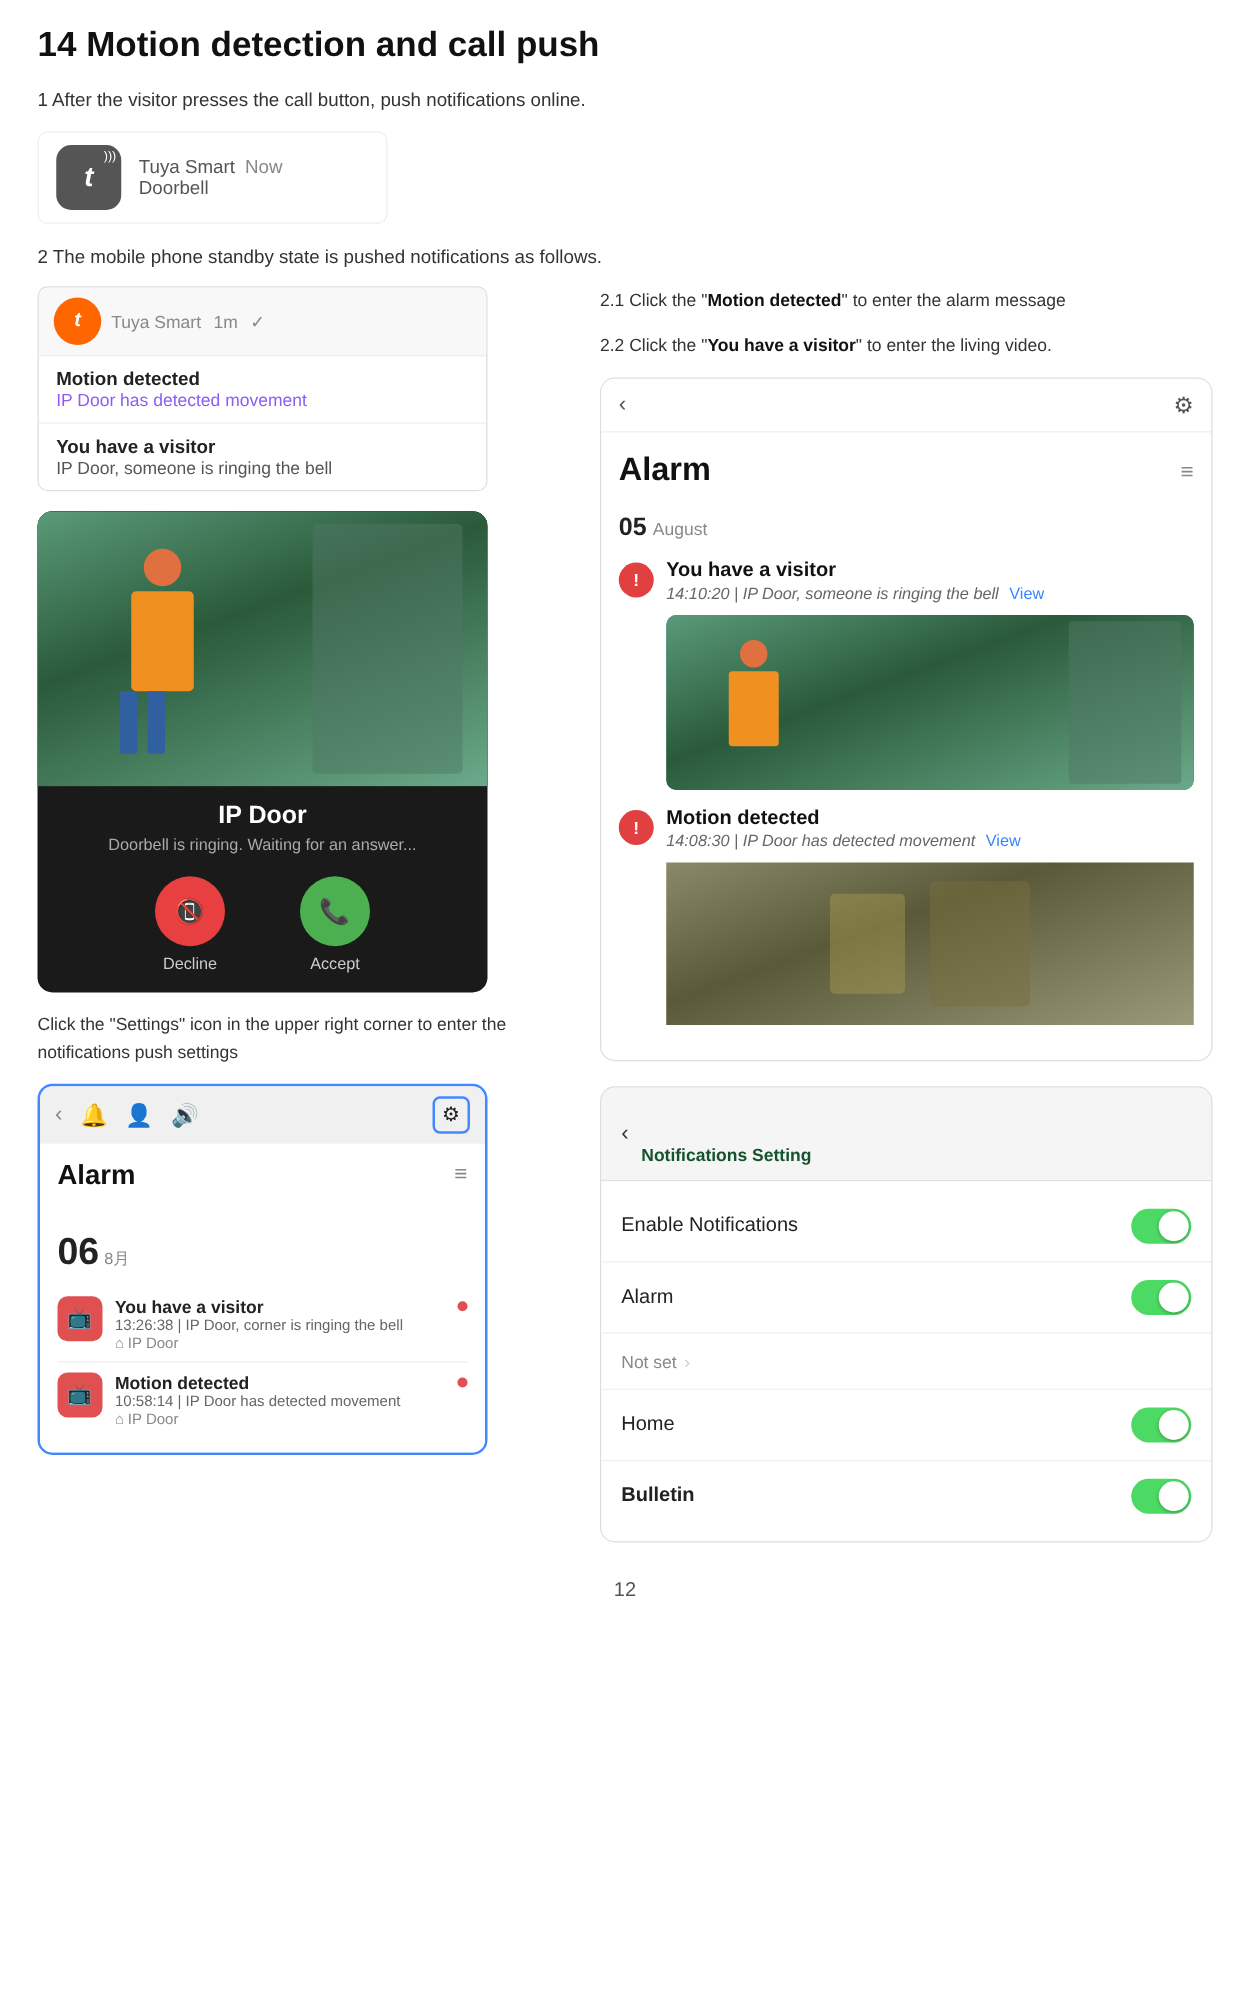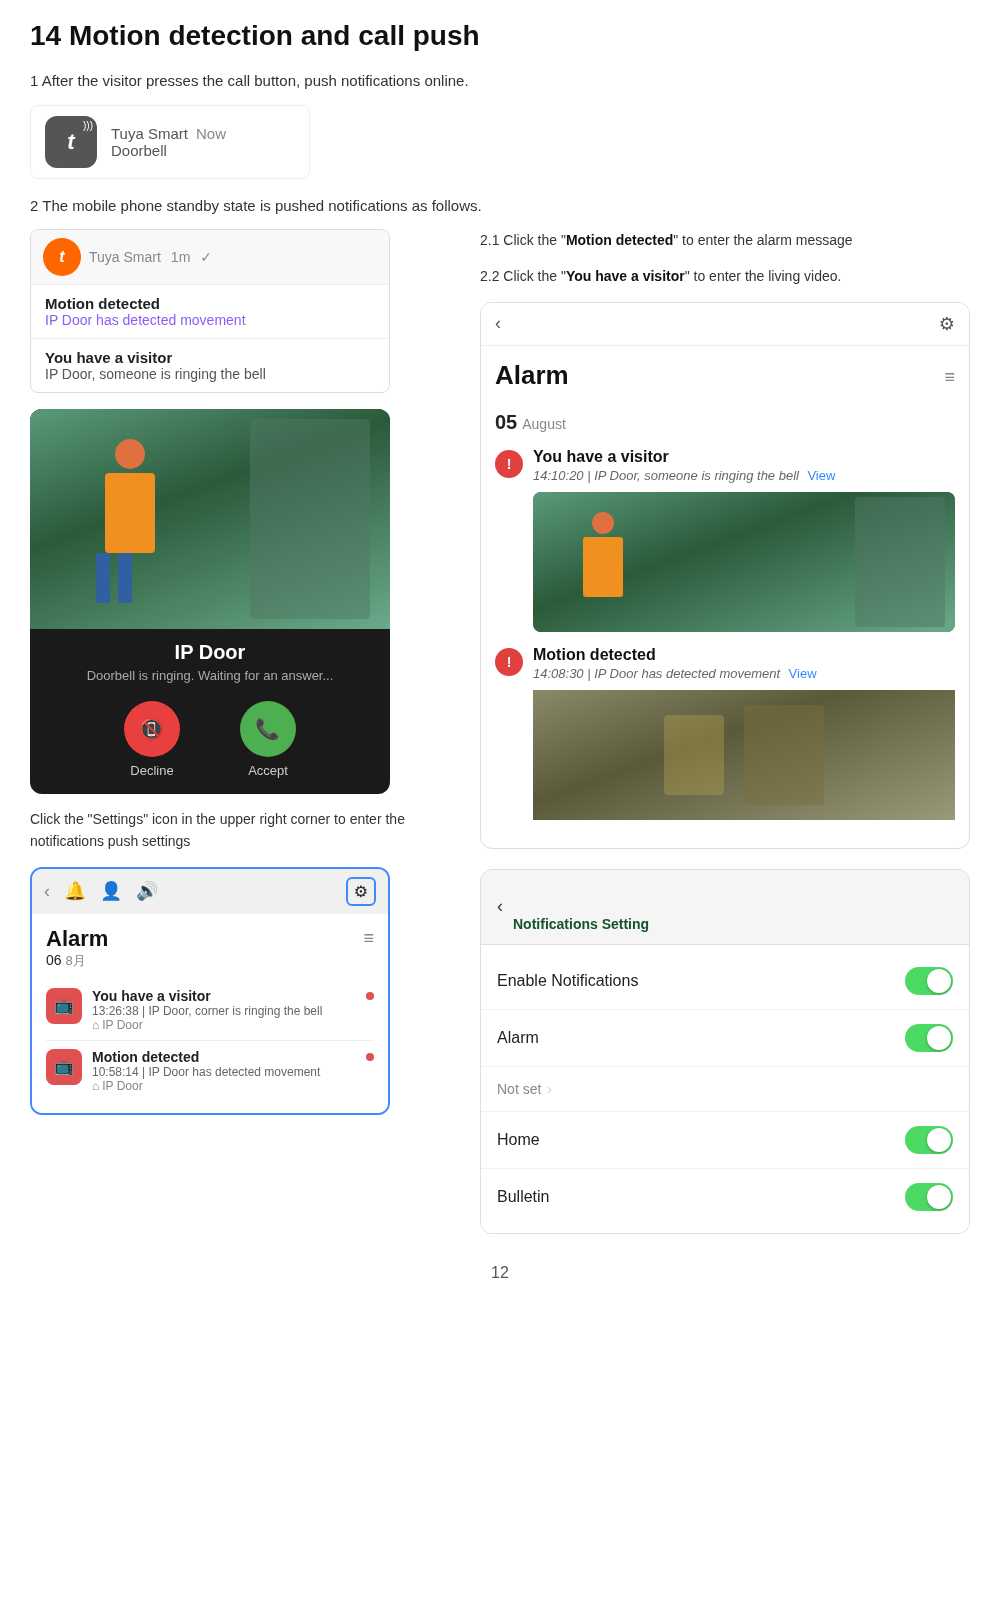--- a/index.html
+++ b/index.html
@@ -149,21 +149,21 @@
     .alarm-top-bar-settings {
       margin-left: auto;
       border: 2px solid #4488ff;
       border-radius: 6px;
       padding: 3px 6px;
       font-size: 16px;
     }
     .alarm-body { background: #fff; padding: 12px 14px; }
     .alarm-title-small { font-size: 22px; font-weight: 700; color: #111; }
     .alarm-date-row { display: flex; align-items: baseline; gap: 4px; margin-bottom: 10px; }
-    .alarm-date-num { font-size: 14px; font-weight: 400; }
+    .alarm-date-num { font-size: 30px; font-weight: 700; margin-top: 32px; }
     .alarm-date-month { font-size: 13px; color: #888; }
     .alarm-list-item {
       display: flex;
       align-items: flex-start;
       gap: 10px;
       padding: 8px 0;
       border-bottom: 1px solid #eee;
     }
     .alarm-item-icon {
       width: 36px; height: 36px;
@@ -522,21 +522,21 @@
         <div class="notif-setting-row">
           <span class="notif-setting-value">Not set</span>
           <span class="chevron-right">›</span>
         </div>
 
         <div class="notif-setting-row">
           <span class="notif-setting-label">Home</span>
           <div class="toggle"></div>
         </div>
 
-        <div class="notif-setting-row" style="border-bottom:none;">
+        <div class="notif-setting-row" style="border-bottom:none;font-weight:bold;">
           <span class="notif-setting-label">Bulletin</span>
           <div class="toggle"></div>
         </div>
 
       </div>
     </div>
 
   </div>
 </div>
 

